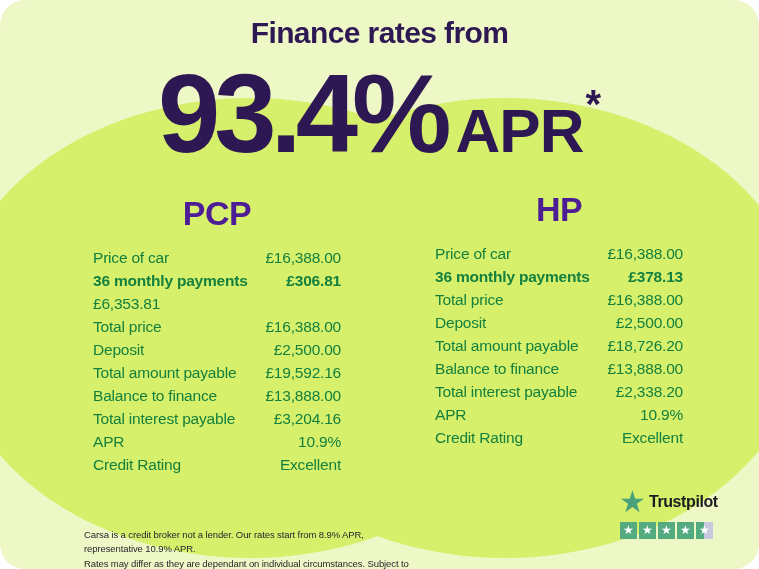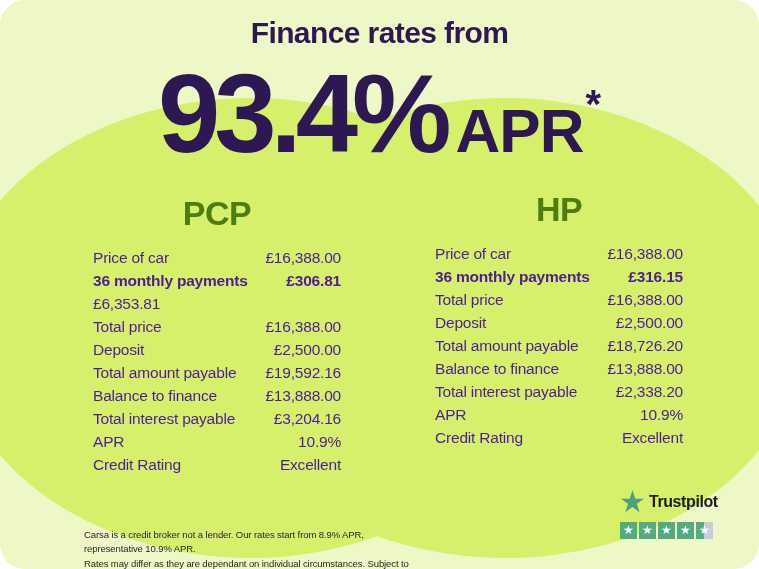--- a/index.html
+++ b/index.html
@@ -24,26 +24,26 @@
   }
   .headline .rate{font-size:112px;font-weight:800;letter-spacing:-6px;line-height:1;}
   .headline .apr{font-size:62px;font-weight:800;letter-spacing:-1px;line-height:1;margin-left:10px;}
   .headline .asterisk{font-size:40px;font-weight:800;line-height:1;position:relative;top:-34px;margin-left:2px;}
 
   .fin-table{position:absolute;width:248px;}
   .fin-table.pcp{left:93px;top:192px;}
   .fin-table.hp{left:435px;top:188px;}
   .fin-table h2{
     margin:0 0 12px 0;text-align:center;
-    font-size:34px;font-weight:800;color:#4d7c0f;letter-spacing:-0.5px;line-height:42px;
+    font-size:34px;font-weight:800;color:#4c1d95;letter-spacing:-0.5px;line-height:42px;
   }
   .rows{display:block;}
   .row{
     display:flex;justify-content:space-between;align-items:flex-end;
-    font-size:15.5px;line-height:23px;color:#4c1d95;letter-spacing:-0.2px;
+    font-size:15.5px;line-height:23px;color:#15803d;letter-spacing:-0.2px;
   }
   .row.bold{font-weight:700;}
   .row .lbl{white-space:nowrap;}
   .row .val{white-space:nowrap;text-align:right;}
 
   .disclaimer{
     position:absolute;left:84px;top:528px;width:340px;
     font-size:9.5px;line-height:1.5;color:#26262b;letter-spacing:-0.1px;
   }
 
@@ -125,21 +125,21 @@
 
   <div class="fin-table hp">
     <h2>HP</h2>
     <div class="rows">
         <div class="row">
           <span class="lbl">Price of car</span>
           <span class="val">£16,388.00</span>
         </div>
         <div class="row bold">
           <span class="lbl">36 monthly payments</span>
-          <span class="val">£316.15</span>
+          <span class="val">£378.13</span>
         </div>
         <div class="row">
           <span class="lbl">Total price</span>
           <span class="val">£16,388.00</span>
         </div>
         <div class="row">
           <span class="lbl">Deposit</span>
           <span class="val">£2,500.00</span>
         </div>
         <div class="row">

